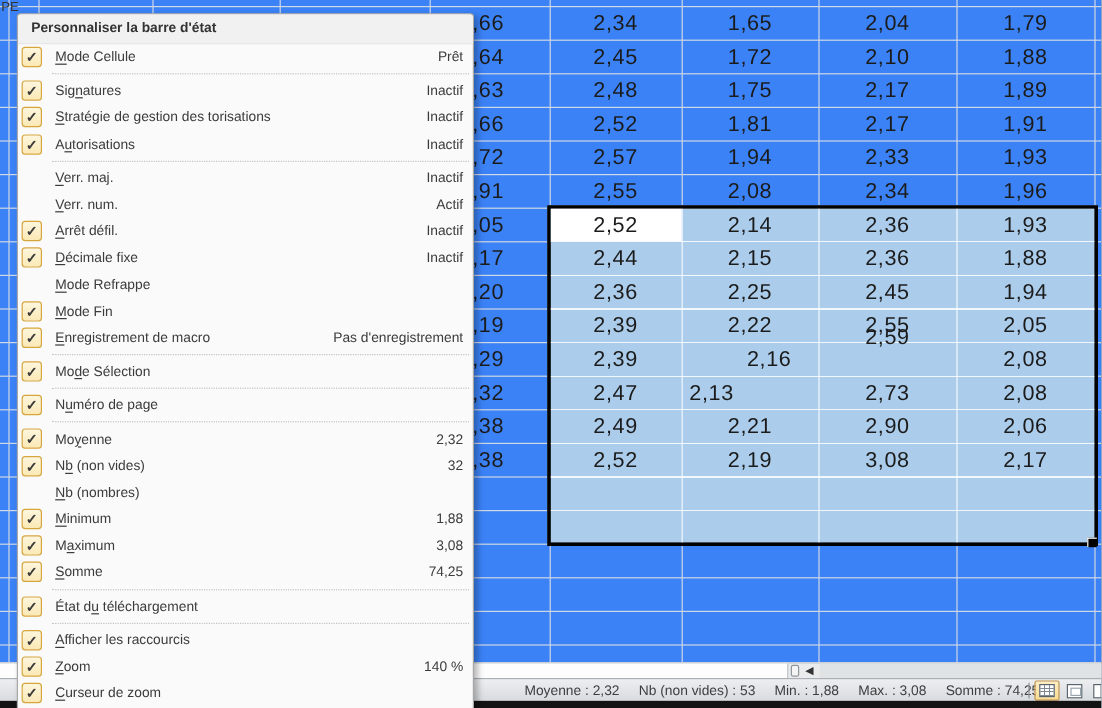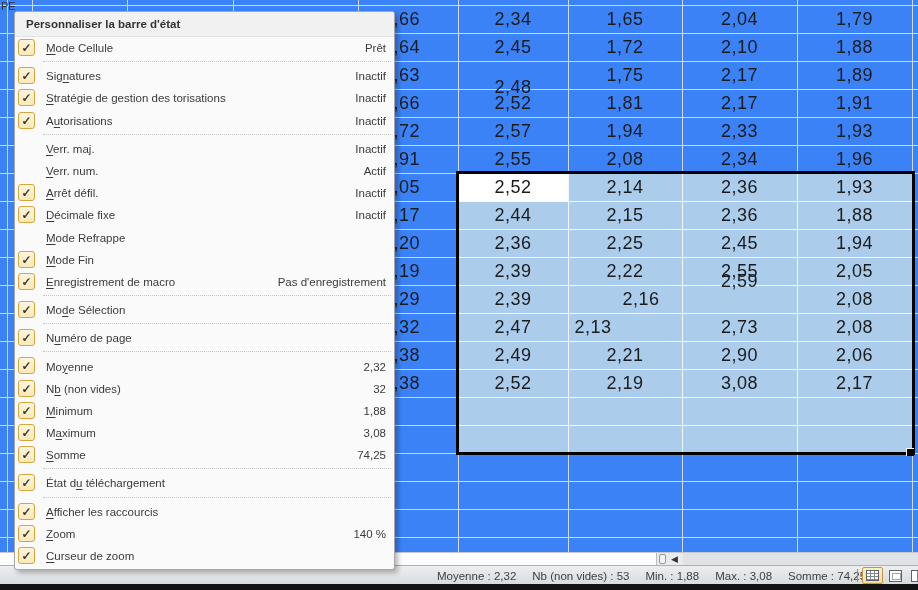--- a/index.html
+++ b/index.html
@@ -136,21 +136,21 @@
         <div class="cell" style="left: 458px; top: 5px; width: 110px;">2,34</div>
         <div class="cell" style="left: 568px; top: 5px; width: 114px;">1,65</div>
         <div class="cell" style="left: 682px; top: 5px; width: 115px;">2,04</div>
         <div class="cell" style="left: 797px; top: 5px; width: 115px;">1,79</div>
         <div class="cell partial" style="left: 344px; top: 33px; width: 114px;">,64</div>
         <div class="cell" style="left: 458px; top: 33px; width: 110px;">2,45</div>
         <div class="cell" style="left: 568px; top: 33px; width: 114px;">1,72</div>
         <div class="cell" style="left: 682px; top: 33px; width: 115px;">2,10</div>
         <div class="cell" style="left: 797px; top: 33px; width: 115px;">1,88</div>
         <div class="cell partial" style="left: 344px; top: 61px; width: 114px;">,63</div>
-        <div class="cell" style="left: 458px; top: 61px; width: 110px; margin-top: 12px;">2,48</div>
+        <div class="cell" style="left: 458px; top: 61px; width: 110px;">2,48</div>
         <div class="cell" style="left: 568px; top: 61px; width: 114px;">1,75</div>
         <div class="cell" style="left: 682px; top: 61px; width: 115px;">2,17</div>
         <div class="cell" style="left: 797px; top: 61px; width: 115px;">1,89</div>
         <div class="cell partial" style="left: 344px; top: 89px; width: 114px;">,66</div>
         <div class="cell" style="left: 458px; top: 89px; width: 110px;">2,52</div>
         <div class="cell" style="left: 568px; top: 89px; width: 114px;">1,81</div>
         <div class="cell" style="left: 682px; top: 89px; width: 115px;">2,17</div>
         <div class="cell" style="left: 797px; top: 89px; width: 115px;">1,91</div>
         <div class="cell partial" style="left: 344px; top: 117px; width: 114px;">,72</div>
         <div class="cell" style="left: 458px; top: 117px; width: 110px;">2,57</div>
@@ -283,20 +283,25 @@
     <span class="check-box">✓</span>
     <span class="mi-label"><span class="pre">Mo</span><u class="key">y</u><span class="post">enne</span></span>
     <span class="mi-value">2,32</span>
   </div>
         <div class="menu-item">
     <span class="check-box">✓</span>
     <span class="mi-label"><span class="pre">N</span><u class="key">b</u><span class="post"> (non vides)</span></span>
     <span class="mi-value">32</span>
   </div>
         <div class="menu-item">
+
+    <span class="mi-label"><span class="pre"></span><u class="key">N</u><span class="post">b (nombres)</span></span>
+    <span class="mi-value"></span>
+  </div>
+        <div class="menu-item">
     <span class="check-box">✓</span>
     <span class="mi-label"><span class="pre"></span><u class="key">M</u><span class="post">inimum</span></span>
     <span class="mi-value">1,88</span>
   </div>
         <div class="menu-item">
     <span class="check-box">✓</span>
     <span class="mi-label"><span class="pre">M</span><u class="key">a</u><span class="post">ximum</span></span>
     <span class="mi-value">3,08</span>
   </div>
         <div class="menu-item">

